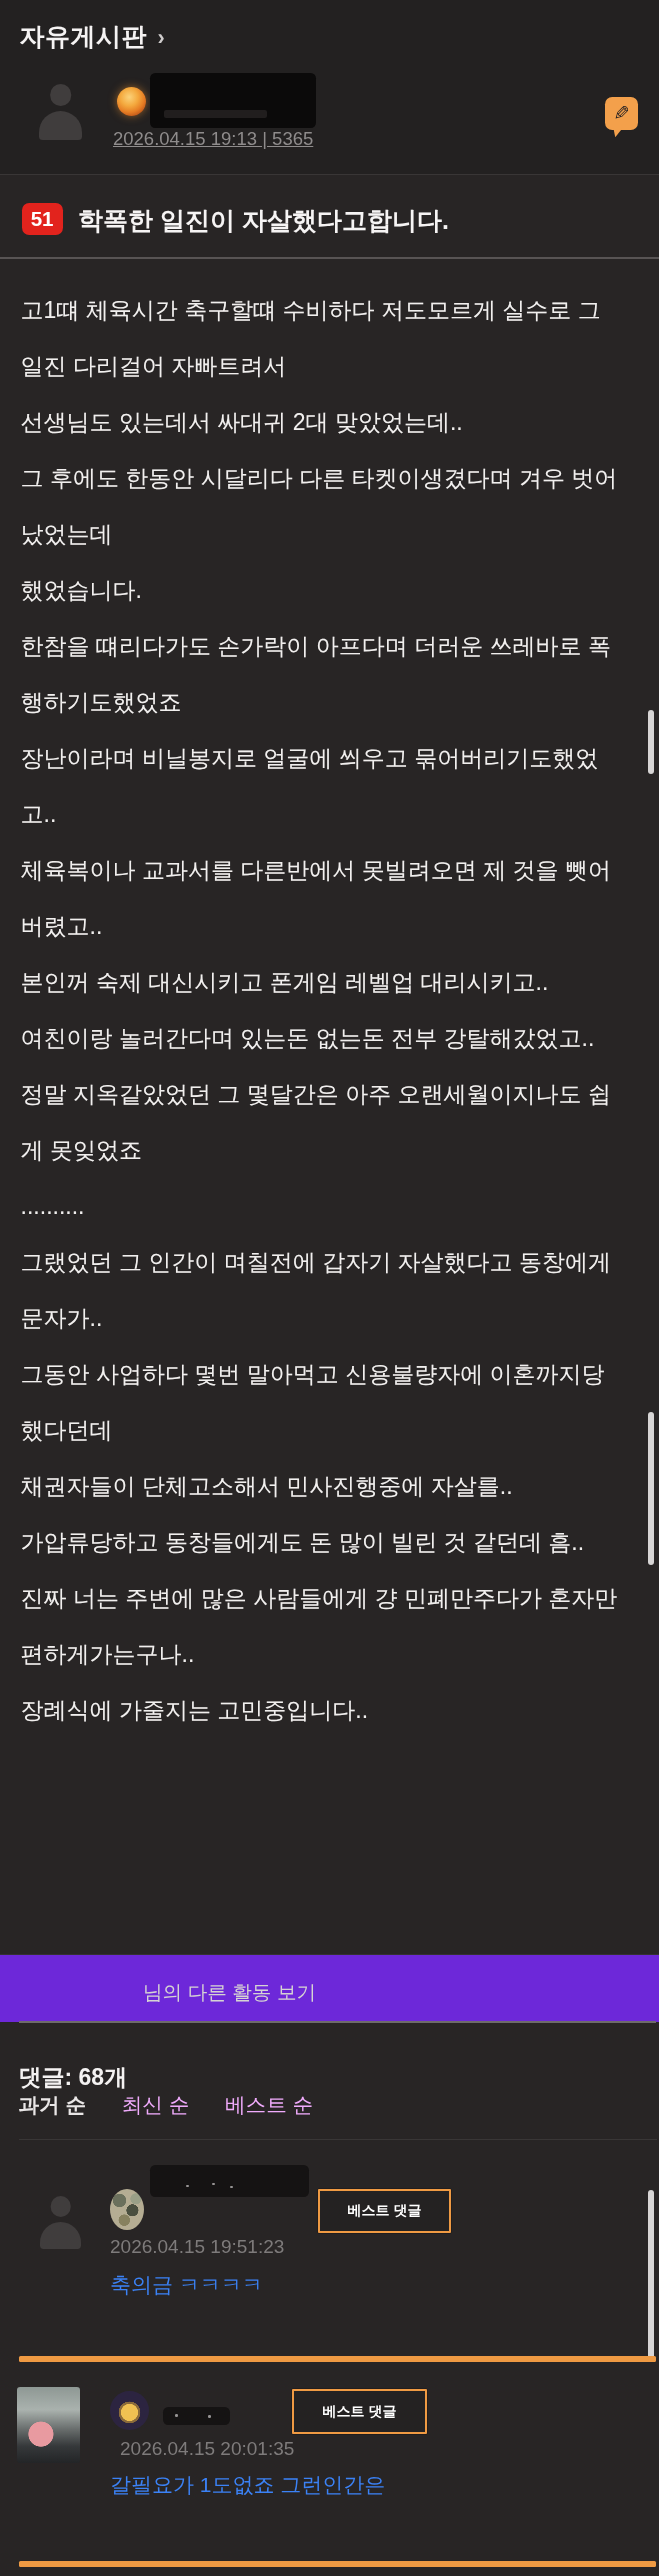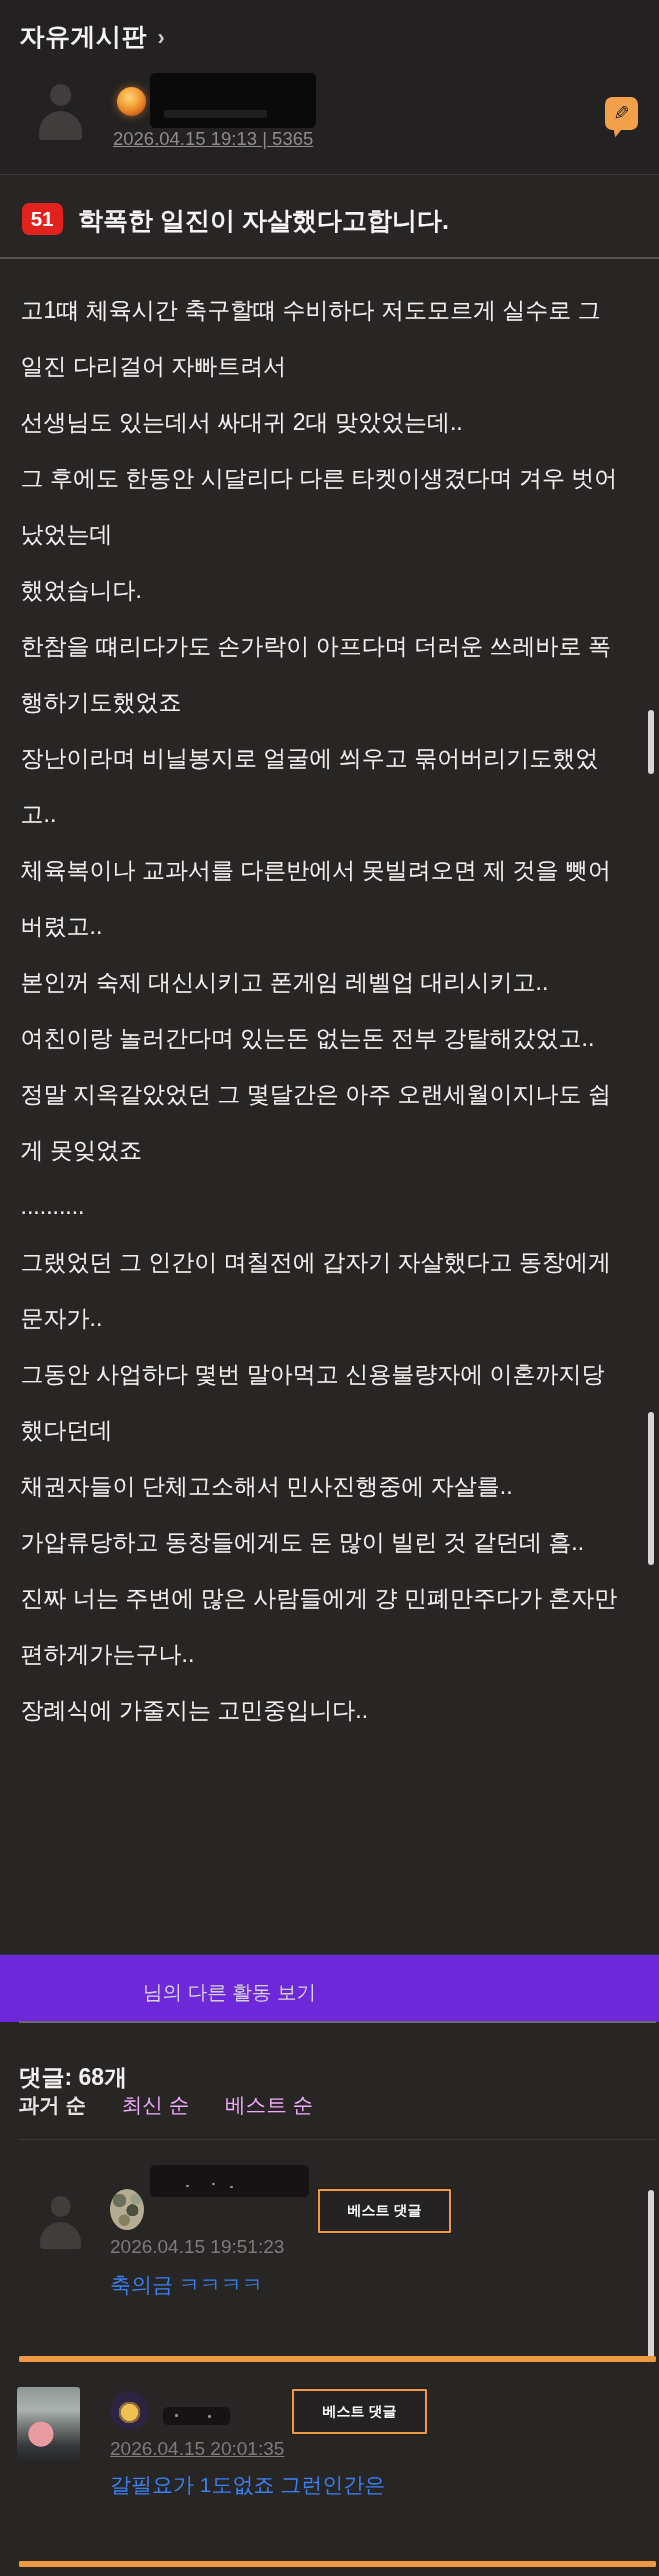--- a/index.html
+++ b/index.html
@@ -189,21 +189,21 @@
   </div>
 
   <div>
     <div class="abs photo photo-car" style="left:17px;top:2387px;width:63px;height:76px;"></div>
     <div class="abs avatar-circle webb" style="left:110px;top:2391px;width:39px;height:39px;"></div>
     <div class="abs redact" style="left:163px;top:2407px;width:67px;height:17.5px;background:#151313;">
       <div class="abs speck" style="left:12.4px;top:7.2px;"></div>
       <div class="abs speck" style="left:45px;top:8.2px;"></div>
     </div>
     <div class="abs bestbadge" style="left:292px;top:2389px;width:131px;height:41px;">베스트 댓글</div>
-    <div class="abs cdate" style="left:110px;top:2438px;text-decoration:underline;">2026.04.15 20:01:35</div>
+    <div class="abs cdate" style="left:120px;top:2438px;">2026.04.15 20:01:35</div>
     <div class="abs ctext" style="left:110px;top:2462px;">갈필요가 1도없죠 그런인간은</div>
     <div class="abs orange-div" style="left:18.5px;top:2561px;width:637px;"></div>
   </div>
 
   <div>
     
     
     
     
     

